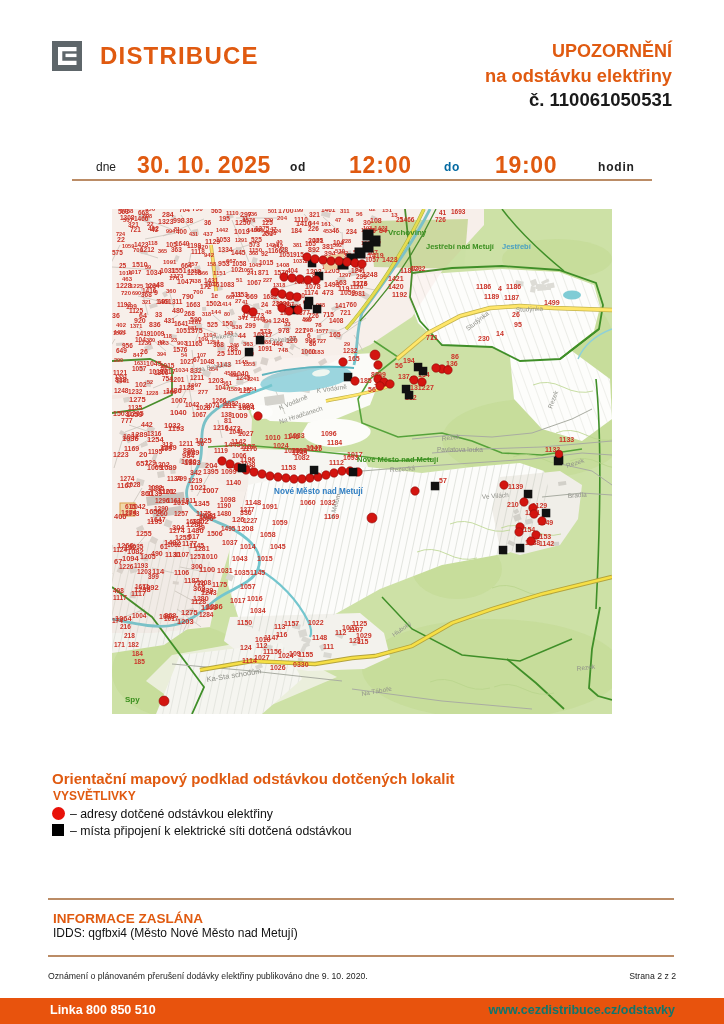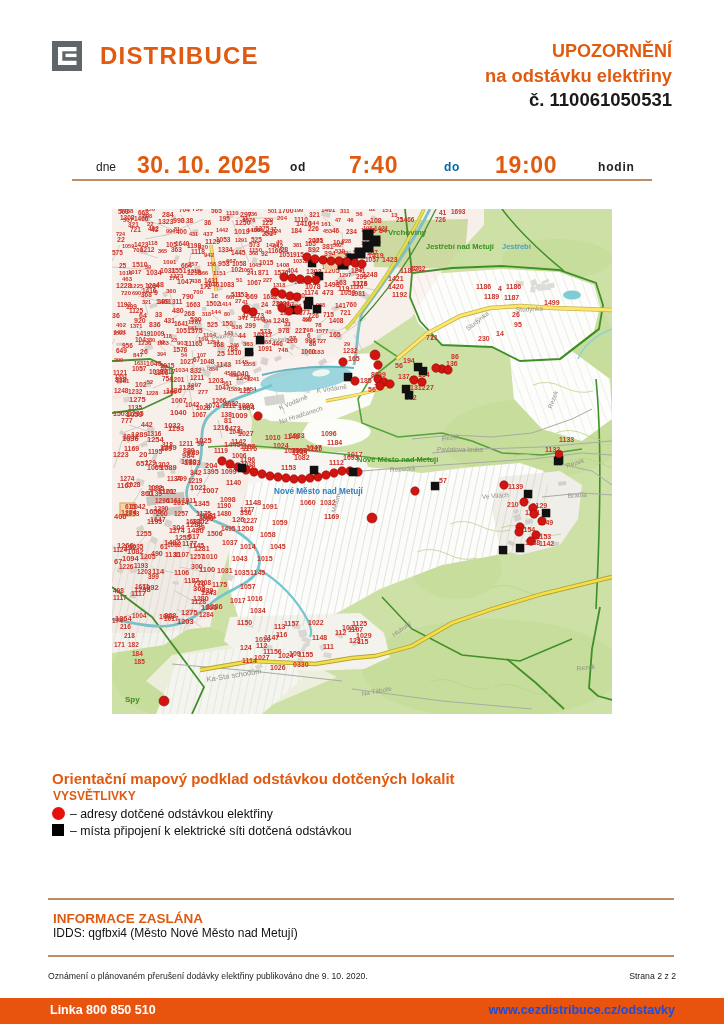--- a/index.html
+++ b/index.html
@@ -12,21 +12,21 @@
 <path d="M6,6 h18.5 v4.3 h-14.2 v9.4 h14.2 v4.3 h-18.5 z" fill="#fff"></path>
 <rect x="13.5" y="12.7" width="11" height="3.4" fill="#fff"></rect>
 </svg>
 <div class="a o" style="left:100px;top:41.5px;font-size:24px;letter-spacing:1.2px">DISTRIBUCE</div>
 <div class="a o" style="right:52px;top:40.5px;font-size:18px">UPOZORNĚNÍ</div>
 <div class="a o" style="right:52px;top:64.5px;font-size:18.3px">na odstávku elektřiny</div>
 <div class="a" style="right:52px;top:88.5px;font-size:18.5px;font-weight:bold;color:#1a1a1a">č. 110061050531</div>
 <div class="a" style="left:96px;top:160px;font-size:12px;font-weight:normal;color:#222">dne</div>
 <div class="a o" style="left:137px;top:152px;font-size:23px;letter-spacing:0.5px">30. 10. 2025</div>
 <div class="a" style="left:290px;top:160px;font-size:12px;font-weight:bold;color:#222;letter-spacing:0.6px">od</div>
-<div class="a o" style="left:349px;top:152px;font-size:23px;letter-spacing:0.8px">7:40</div>
+<div class="a o" style="left:349px;top:152px;font-size:23px;letter-spacing:0.8px">12:00</div>
 <div class="a" style="left:444px;top:160px;font-size:12px;font-weight:bold;color:#0369a1;letter-spacing:0.6px">do</div>
 <div class="a o" style="left:495px;top:152px;font-size:23px;letter-spacing:0.7px">19:00</div>
 <div class="a" style="left:598px;top:160px;font-size:12px;font-weight:bold;color:#222;letter-spacing:0.8px">hodin</div>
 <div class="a" style="left:72px;top:179px;width:580px;height:2px;background:#bb8c66"></div>
 <svg width="500" height="505" viewBox="0 0 500 505" style="position:absolute;left:112px;top:209px">
     <rect x="0" y="0" width="500" height="505" fill="#cde1a6"></rect>
     <ellipse cx="420.0" cy="230.0" rx="90.0" ry="40.0" fill="#c4db97" opacity="0.75"></ellipse>
     <ellipse cx="445.0" cy="50.0" rx="55.0" ry="20.0" fill="#c4db97" opacity="0.75"></ellipse>
     <ellipse cx="380.0" cy="460.0" rx="130.0" ry="50.0" fill="#c4db97" opacity="0.75"></ellipse>
     <ellipse cx="70.0" cy="462.5" rx="70.0" ry="47.5" fill="#c4db97" opacity="0.75"></ellipse>
@@ -1102,12 +1102,12 @@
 <div class="a" style="left:52px;top:824px;width:12px;height:12px;background:#000"></div>
 <div class="a" style="left:70px;top:823.5px;font-size:12.3px;color:#111">– místa připojení k elektrické síti dotčená odstávkou</div>
 <div class="a" style="left:48px;top:898px;width:626px;height:1.5px;background:#bb8c66"></div>
 <div class="a o" style="left:53px;top:911px;font-size:13.5px">INFORMACE ZASLÁNA</div>
 <div class="a" style="left:53px;top:926px;font-size:12px;color:#111">IDDS: qgfbxi4 (Město Nové Město nad Metují)</div>
 <div class="a" style="left:48px;top:955px;width:626px;height:1.5px;background:#bb8c66"></div>
 <div class="a" style="left:48px;top:971px;font-size:8.7px;color:#222">Oznámení o plánovaném přerušení dodávky elektřiny publikováno dne 9. 10. 2020.</div>
 <div class="a" style="right:48px;top:971px;font-size:8.7px;color:#222">Strana 2 z 2</div>
 <div class="a" style="left:0;top:998px;width:724px;height:26px;background:#e8530d"></div>
 <div class="a" style="left:50px;top:1002.5px;font-size:12.5px;font-weight:bold;color:#fff">Linka 800 850 510</div>
-<div class="a" style="right:49px;top:1002.5px;font-size:12.5px;font-weight:bold;color:#1d4ed8">www.cezdistribuce.cz/odstavky</div>
+<div class="a" style="right:49px;top:1002.5px;font-size:12.5px;font-weight:bold;color:#0f766e">www.cezdistribuce.cz/odstavky</div>
 </body></html>

